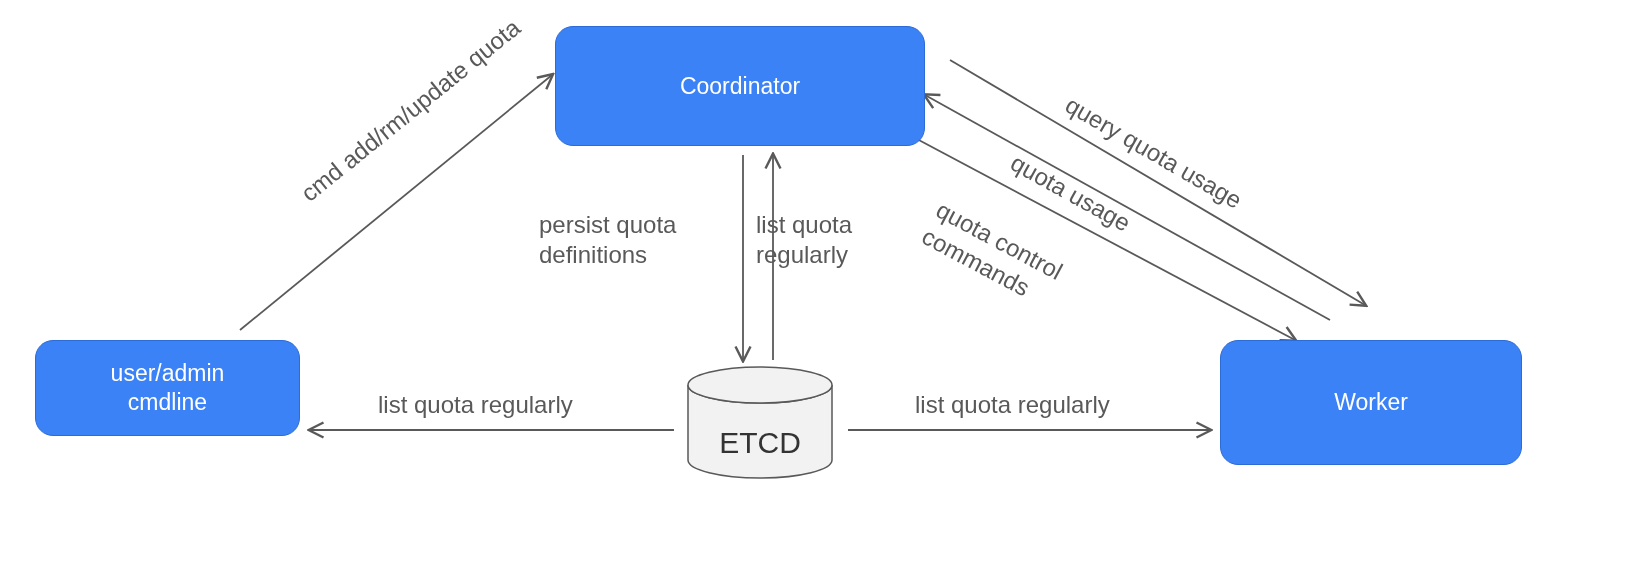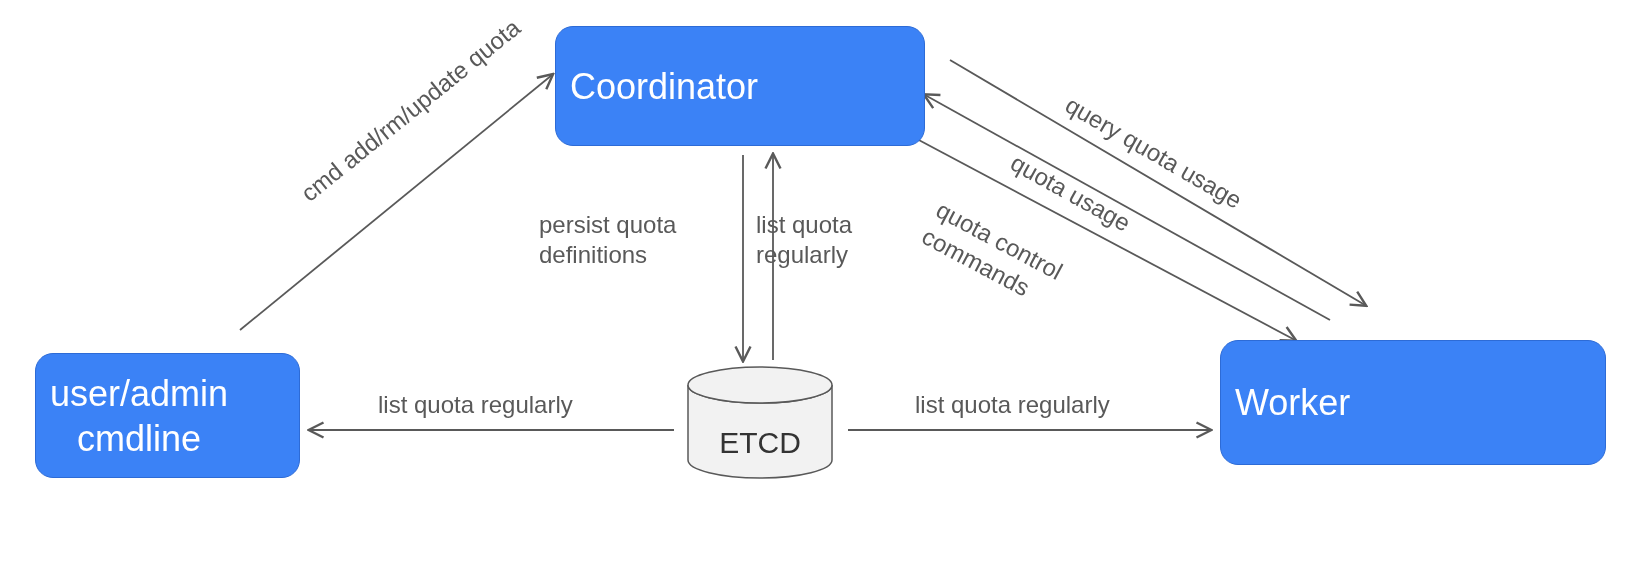--- a/index.html
+++ b/index.html
@@ -13,23 +13,23 @@
     overflow: hidden;
   }
   .node-box {
     position: absolute;
     background: #3b82f6;
     border: 1px solid #2d6bd6;
     border-radius: 18px;
     color: #ffffff;
     display: flex;
     align-items: center;
-    justify-content: flex-start;
+    justify-content: center;
     text-align: center;
-    font-size: 36px;
+    font-size: 23px;
     line-height: 1.25;
     box-sizing: border-box;
     padding: 8px 14px;
   }
   .edge-label {
     position: absolute;
     color: #595959;
     font-size: 24px;
     line-height: 1.25;
     white-space: pre;
@@ -86,26 +86,26 @@
   <g>
     <path class="cyl-fill" d="M688,385 L688,460 A72 18 0 0 0 832,460 L832,385 A72 18 0 0 1 688,385 Z"></path>
     <ellipse class="cyl-fill" cx="760" cy="385" rx="72" ry="18"></ellipse>
   </g>
 </svg>
 
 <div class="node-box" style="left:555px; top:26px; width:370px; height:120px;">
   <span>Coordinator</span>
 </div>
 
-<div class="node-box" style="left:35px; top:353px; width:265px; height:125px;">
+<div class="node-box" style="left:35px; top:340px; width:265px; height:96px;">
   <span style="white-space:pre;">user/admin
 cmdline</span>
 </div>
 
-<div class="node-box" style="left:1220px; top:340px; width:386px; height:125px;">
+<div class="node-box" style="left:1220px; top:340px; width:302px; height:125px;">
   <span>Worker</span>
 </div>
 
 <div class="etcd-label" style="left:713px; top:418px; width:94px;margin-top:8px;">ETCD</div>
 
 <div class="edge-label" style="left:295px; top:185px; transform:rotate(-39deg); transform-origin:left top;">cmd add/rm/update quota</div>
 
 <div class="edge-label" style="left:539px; top:210px;">persist quota
 definitions</div>
 <div class="edge-label" style="left:756px; top:210px;">list quota

